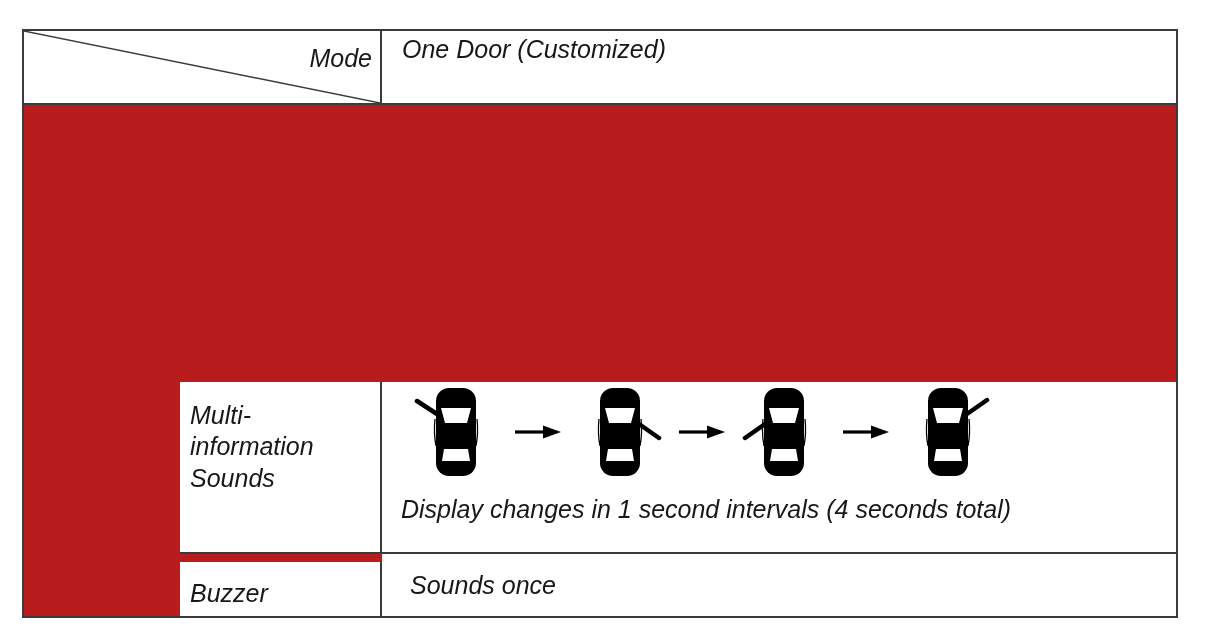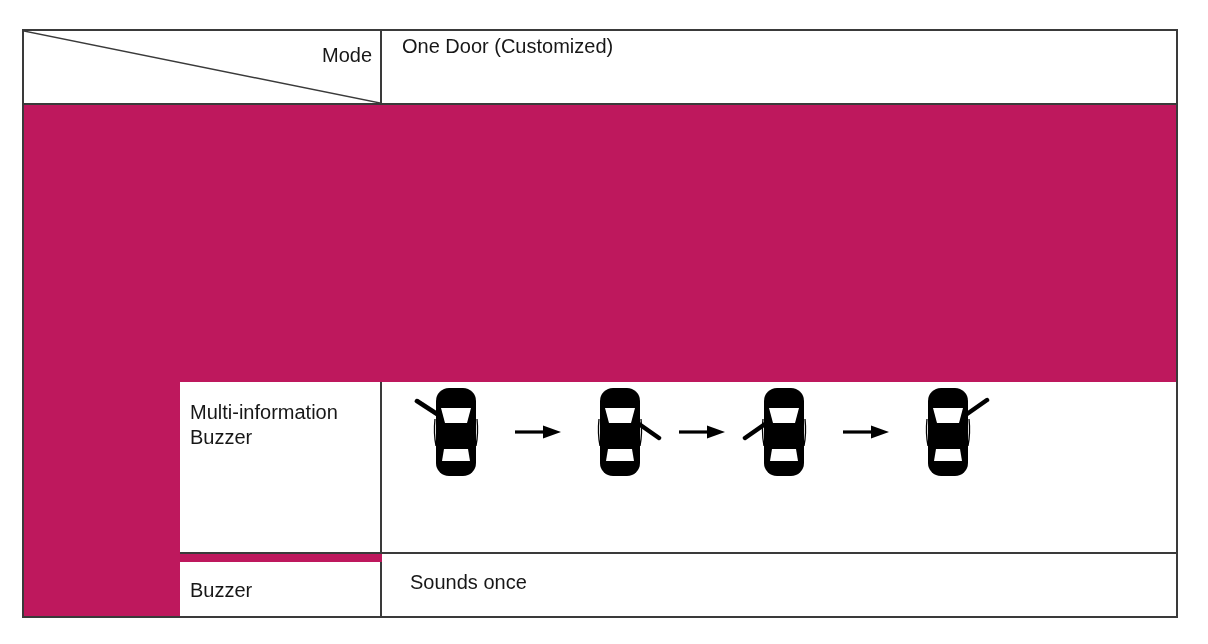--- a/index.html
+++ b/index.html
@@ -10,25 +10,25 @@
     position: relative;
     width: 1208px; height: 644px;
     background: #ffffff;
     overflow: hidden;
   }
 
   .lock-table {
     position: absolute; left: 22px; top: 29px;
     width: 1156px; height: 589px;
     border: 2px solid #3a3a3a;
-    background: #be185d;
+    background: #b91c1c;
     display: grid;
     grid-template-columns: 156px 202px 1fr;
     grid-template-rows: 74px 277px 172px 1fr;
-    font-size: 20px; line-height: 1.25;
+    font-size: 25px; line-height: 1.25; font-style: italic;
   }
 
   .cell { position: relative; background: #ffffff; }
   .br { border-right: 2px solid #3a3a3a; }
   .bb { border-bottom: 2px solid #3a3a3a; }
 
   .c-header-left  { grid-column: 1 / 3; grid-row: 1; }
   .c-header-right { grid-column: 3;     grid-row: 1; padding: 3px 10px 0 20px; }
   .c-wl-label     { grid-column: 1 / 3; grid-row: 2; padding: 16px 10px 0 24px; }
   .c-wl-value     { grid-column: 3;     grid-row: 2; }
@@ -65,21 +65,21 @@
         <line x1="0" y1="0" x2="100" y2="100" stroke="#3a3a3a" stroke-width="1.4" vector-effect="non-scaling-stroke"></line>
       </svg>
       <span class="mode-label">Mode</span>
     </div>
     <div class="cell c-header-right bb">
       <span>One Door (Customized)</span>
     </div>
 
 
     <div class="cell c-multi-label br bb">
-      <span>Multi-information Buzzer</span>
+      <span>Multi-information Sounds</span>
     </div>
     <div class="cell c-multi-value bb">
       <div class="cars-row">
 
         <svg class="car-svg" viewBox="0 0 84 92">
           <rect x="22" y="2" width="40" height="88" rx="13" fill="#000000"></rect>
           <path d="M21,33 q-1.5,14 1,27" stroke="#000000" stroke-width="1.3" fill="none"></path>
           <path d="M63,33 q1.5,14 -1,27" stroke="#000000" stroke-width="1.3" fill="none"></path>
           <polygon points="27,22 57,22 53,37 31,37" fill="#ffffff"></polygon>
           <polygon points="30,63 54,63 56,75 28,75" fill="#ffffff"></polygon>
@@ -122,20 +122,21 @@
         <svg class="car-svg" viewBox="0 0 84 92">
           <rect x="22" y="2" width="40" height="88" rx="13" fill="#000000"></rect>
           <path d="M21,33 q-1.5,14 1,27" stroke="#000000" stroke-width="1.3" fill="none"></path>
           <path d="M63,33 q1.5,14 -1,27" stroke="#000000" stroke-width="1.3" fill="none"></path>
           <polygon points="27,22 57,22 53,37 31,37" fill="#ffffff"></polygon>
           <polygon points="30,63 54,63 56,75 28,75" fill="#ffffff"></polygon>
           <path d="M61,28 L81,14" stroke="#000000" stroke-width="4.5" stroke-linecap="round" fill="none"></path>
         </svg>
 
       </div>
+      <span class="cars-caption">Display changes in 1 second intervals (4 seconds total)</span>
     </div>
 
     <div class="cell c-buzzer-label br">
       <span>Buzzer</span>
     </div>
     <div class="cell c-buzzer-value">
       <span>Sounds once</span>
     </div>
 
   </div>

